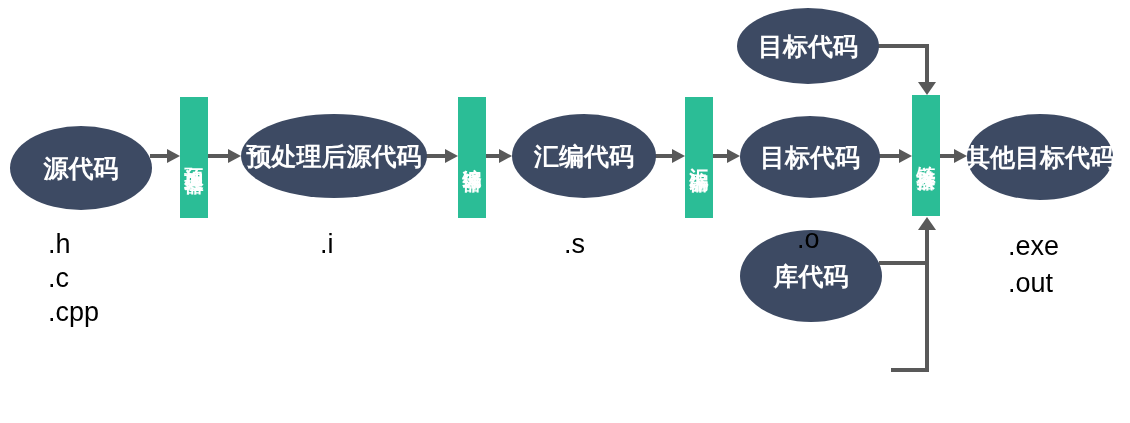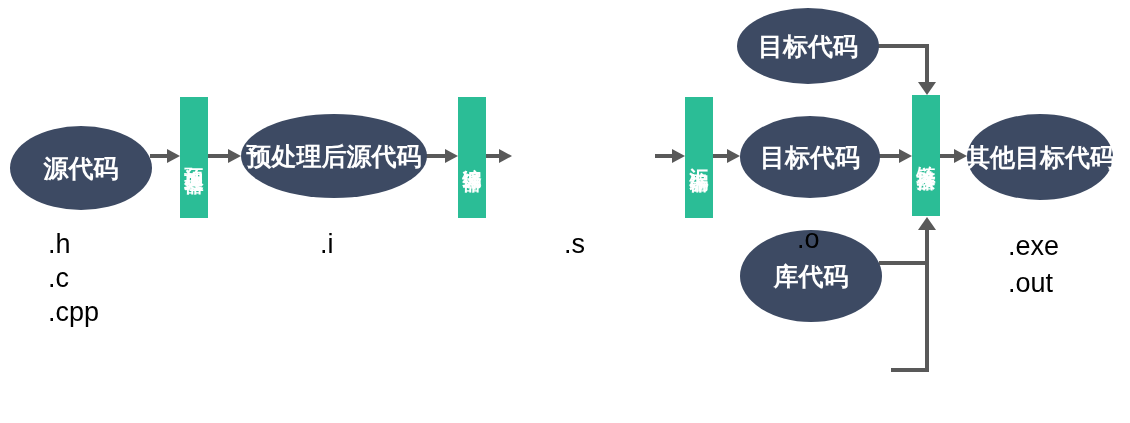--- a/index.html
+++ b/index.html
@@ -42,20 +42,21 @@
   .ext div{line-height:34px;}
   .ext.wide div{line-height:37px;}
 </style>
 </head>
 <body>
 
 <div class="canvas">
 
   <div class="ellipse" style="left:10px;top:126px;width:142px;height:84px;">源代码</div>
   <div class="ellipse" style="left:241px;top:114px;width:186px;height:84px;">预处理后源代码</div>
+  <div class="ellipse" style="left:512px;top:114px;width:144px;height:84px;">汇编代码</div>
   <div class="ellipse" style="left:740px;top:116px;width:140px;height:82px;">目标代码</div>
   <div class="ellipse" style="left:967px;top:114px;width:146px;height:86px;">其他目标代码</div>
 
   <div class="ellipse" style="left:737px;top:8px;width:142px;height:76px;">目标代码</div>
   <div class="ellipse" style="left:740px;top:230px;width:142px;height:92px;">库代码</div>
 
   <div class="proc" style="left:180px;top:97px;width:28px;height:121px;">预处理器</div>
   <div class="proc" style="left:458px;top:97px;width:28px;height:121px;">编译器</div>
   <div class="proc" style="left:685px;top:97px;width:28px;height:121px;">汇编器</div>
   <div class="proc" style="left:912px;top:95px;width:28px;height:121px;">链接器</div>

